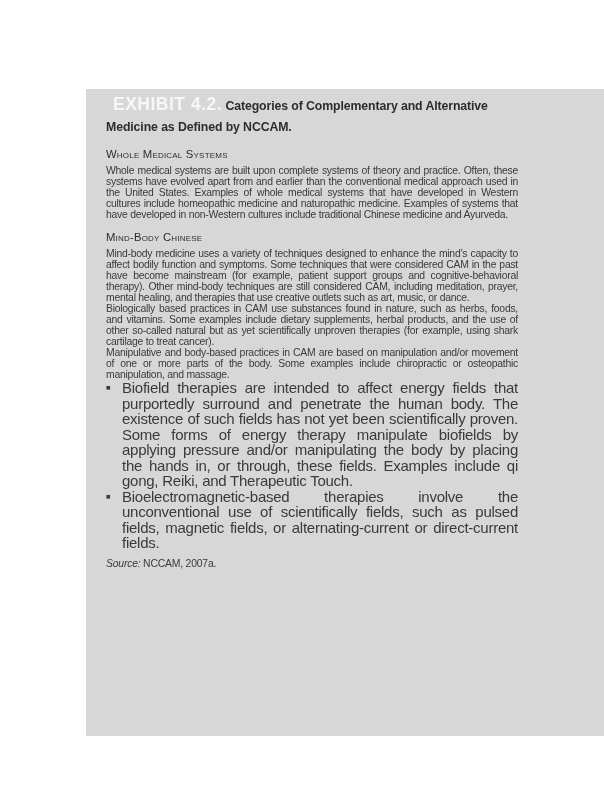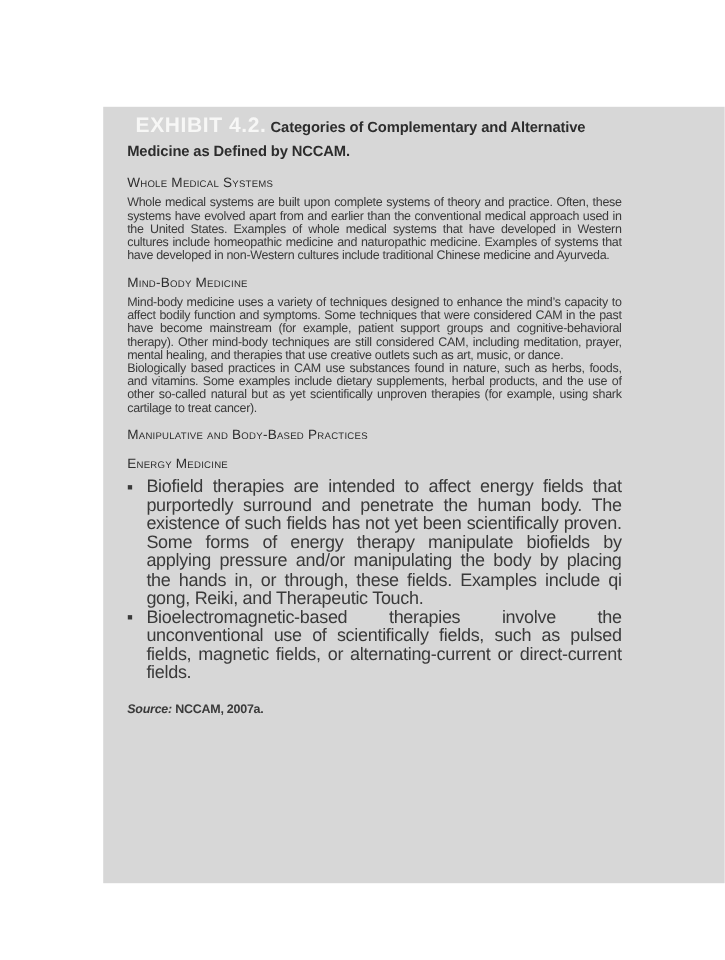--- a/index.html
+++ b/index.html
@@ -90,56 +90,54 @@
     line-height: 15.5px;
     letter-spacing: -0.25px;
     color: var(--body-text, #3a3a3a);
     text-align: justify;
   }
   .source-line {
     font-size: 10.4px;
     line-height: 15px;
     letter-spacing: -0.2px;
     color: var(--body-text, #3a3a3a);
-    margin-top: 15px;
-    font-weight: bold;
+    margin-top: 5px;
   }
   .source-label {
     font-style: italic;
   }
 </style>
 </head>
 <body>
 
 <div class="page">
   <div class="exhibit-box">
 
     <div class="exhibit-heading"><span class="exhibit-label">EXHIBIT 4.2.</span><span class="exhibit-title"> <span>Categories of Complementary and Alternative Medicine as Defined by NCCAM.</span></span>
     </div>
 
     <div class="section">
       <div class="section-heading">Whole Medical Systems</div>
       <p class="body-para">Whole medical systems are built upon complete systems of theory and practice. Often, these systems have evolved apart from and earlier than the conventional medical approach used in the United States. Examples of whole medical systems that have developed in Western cultures include homeopathic medicine and naturopathic medicine. Examples of systems that have developed in non-Western cultures include traditional Chinese medicine and Ayurveda.</p>
     </div>
 
     <div class="section">
-      <div class="section-heading">Mind-Body Medicine</div>
+      <div class="section-heading">Mind-Body Chinese</div>
       <p class="body-para">Mind-body medicine uses a variety of techniques designed to enhance the mind’s capacity to affect bodily function and symptoms. Some techniques that were considered CAM in the past have become mainstream (for example, patient support groups and cognitive-behavioral therapy). Other mind-body techniques are still considered CAM, including meditation, prayer, mental healing, and therapies that use creative outlets such as art, music, or dance.</p>
     </div>
 
     <div class="section">
       <p class="body-para">Biologically based practices in CAM use substances found in nature, such as herbs, foods, and vitamins. Some examples include dietary supplements, herbal products, and the use of other so-called natural but as yet scientifically unproven therapies (for example, using shark cartilage to treat cancer).</p>
     </div>
 
     <div class="section">
-      <div class="section-heading">Manipulative and Body-Based Practices</div>
+      <p class="body-para">Manipulative and body-based practices in CAM are based on manipulation and/or movement of one or more parts of the body. Some examples include chiropractic or osteopathic manipulation, and massage.</p>
     </div>
 
     <div class="section">
-      <div class="section-heading">Energy Medicine</div>
       <div class="bullet-list">
         <div class="bullet-item">
           <span class="bullet-square">■</span>
           <span class="bullet-text">Biofield therapies are intended to affect energy fields that purportedly surround and penetrate the human body. The existence of such fields has not yet been scientifically proven. Some forms of energy therapy manipulate biofields by applying pressure and/or manipulating the body by placing the hands in, or through, these fields. Examples include qi gong, Reiki, and Therapeutic Touch.</span>
         </div>
         <div class="bullet-item">
           <span class="bullet-square">■</span>
           <span class="bullet-text">Bioelectromagnetic-based therapies involve the unconventional use of scientifically fields, such as pulsed fields, magnetic fields, or alternating-current or direct-current fields.</span>
         </div>
       </div>

